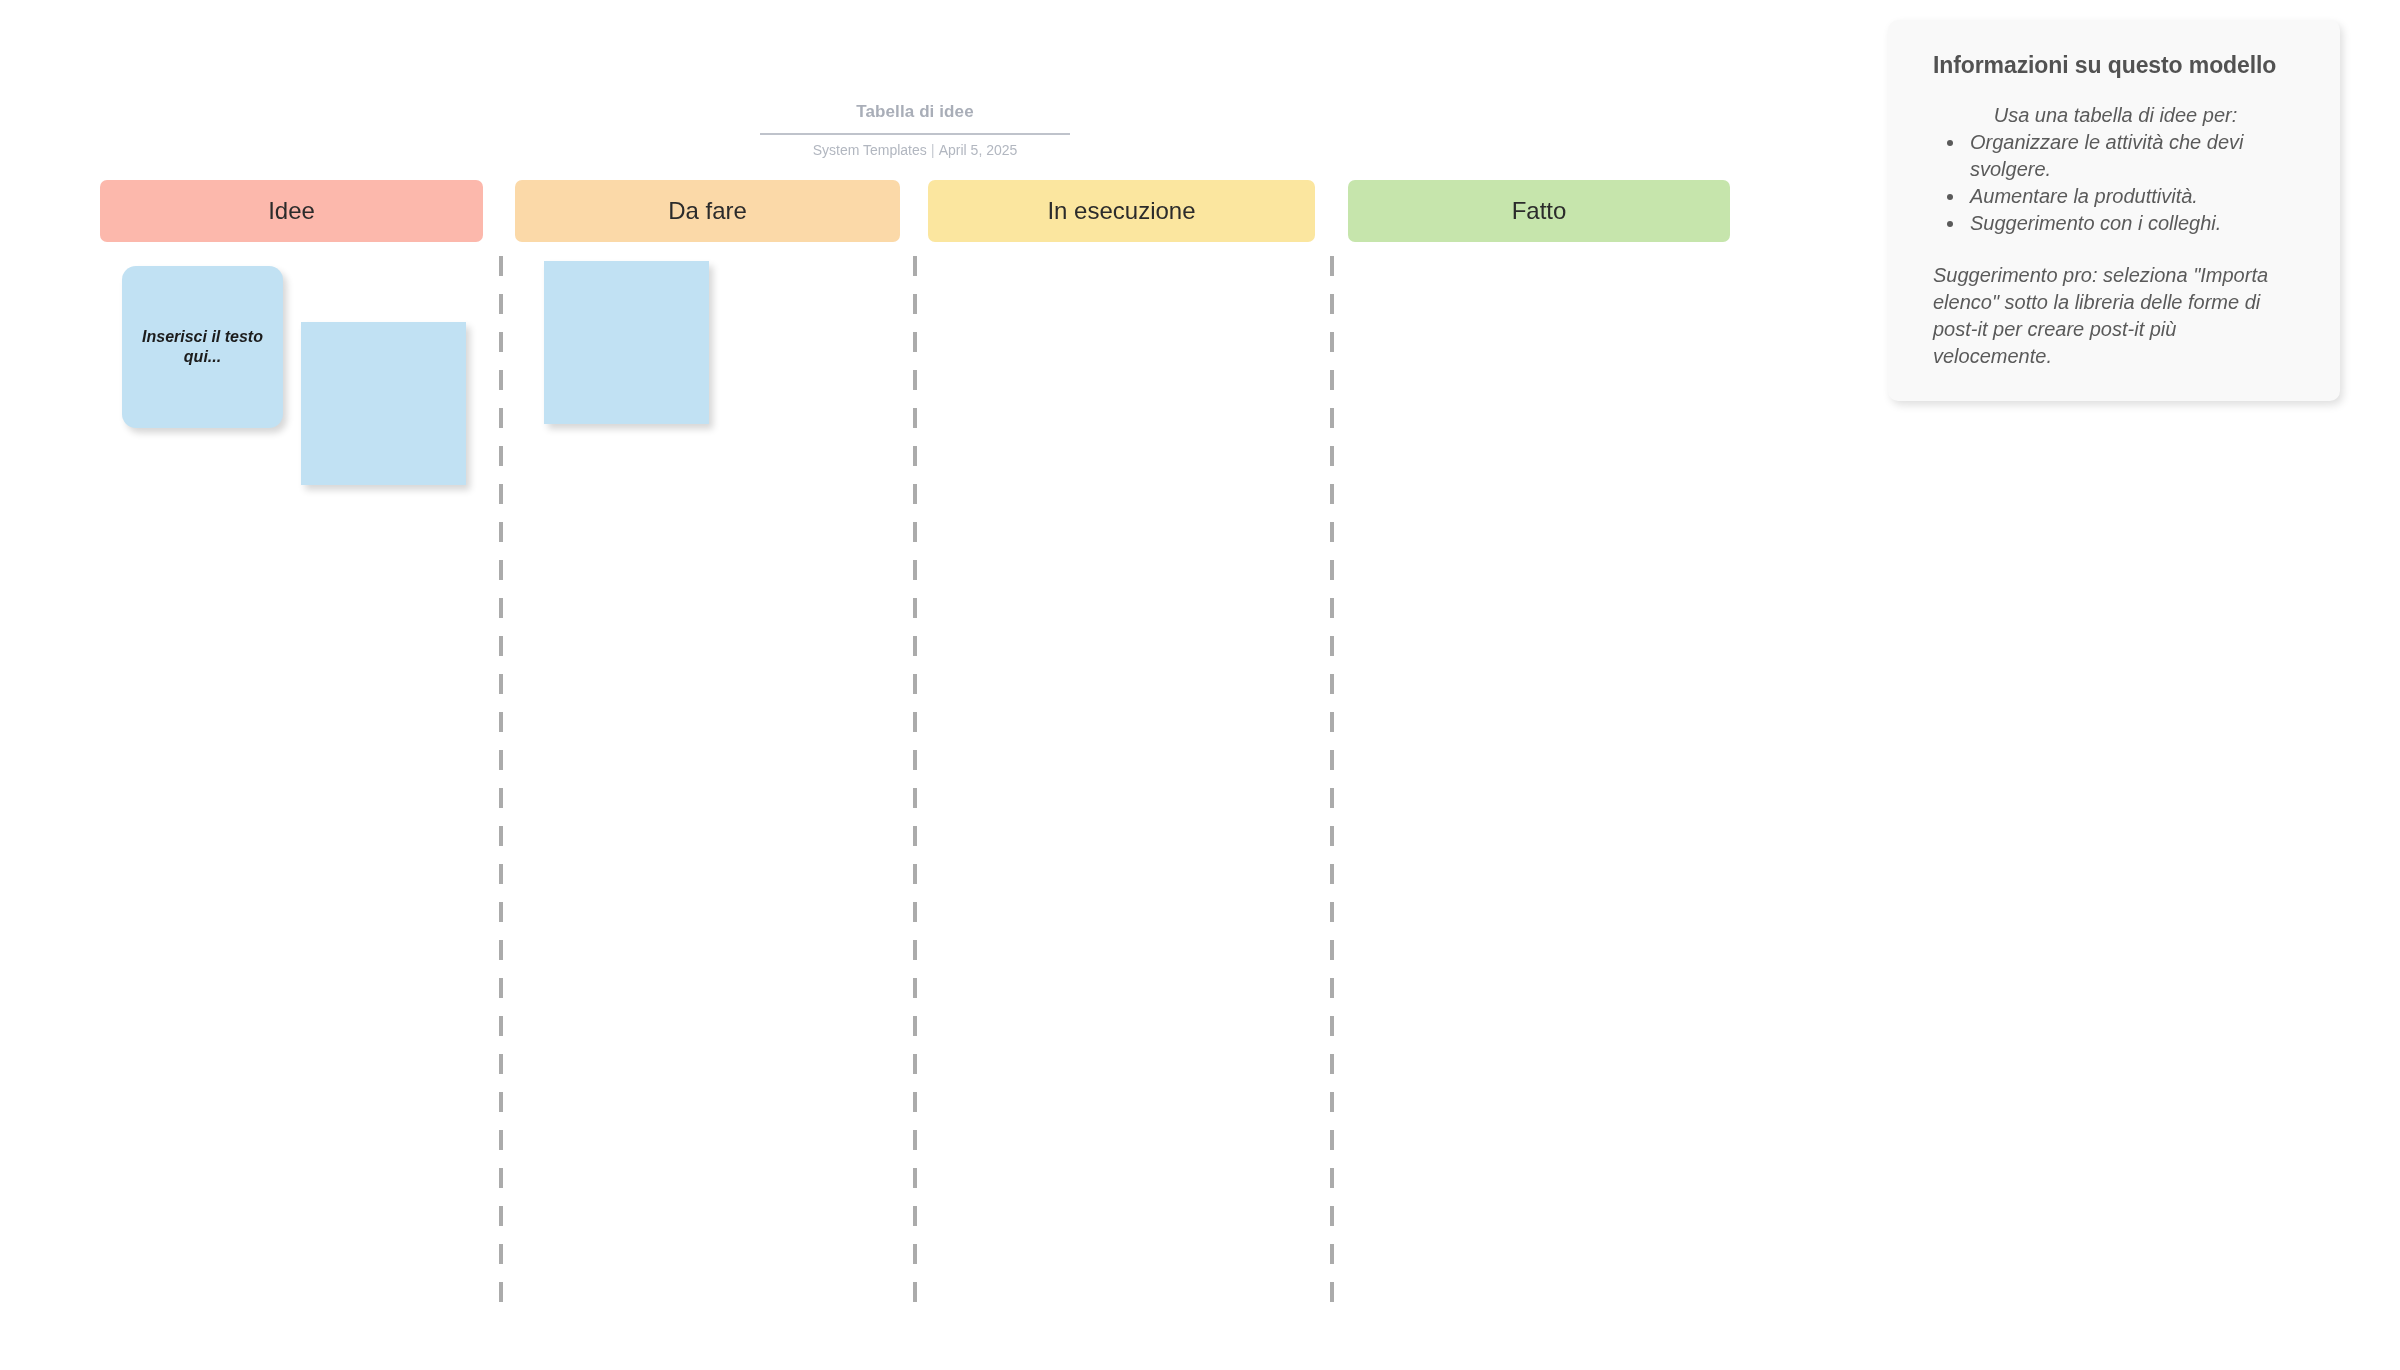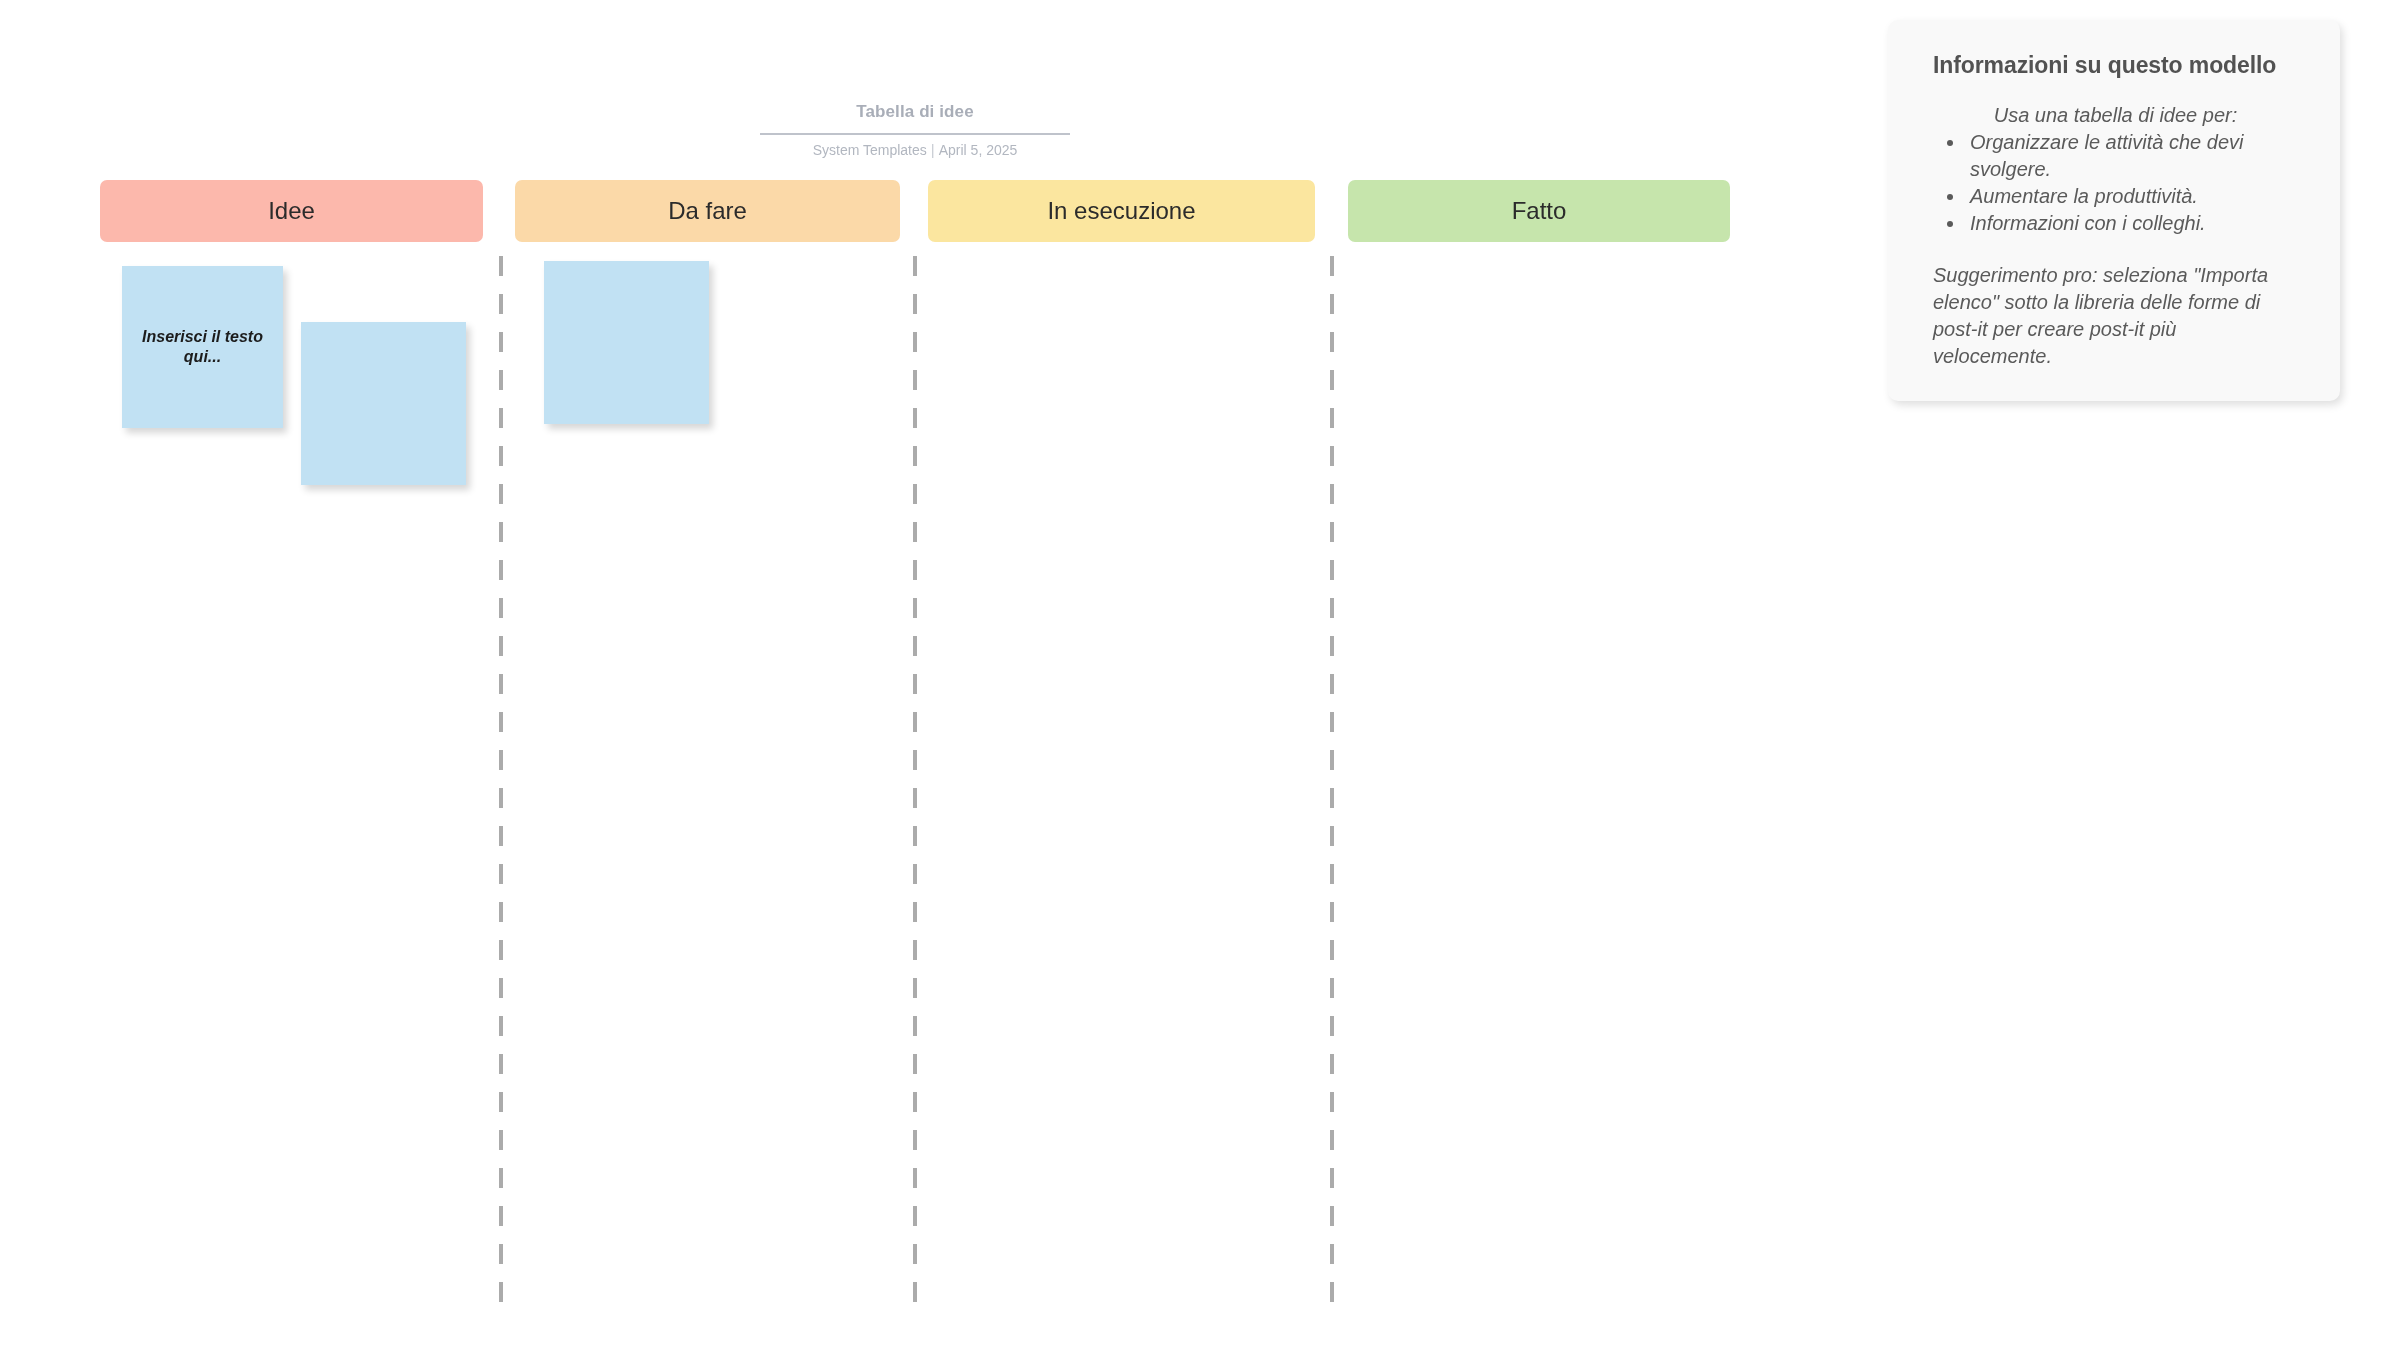--- a/index.html
+++ b/index.html
@@ -171,34 +171,34 @@
       <span>In esecuzione</span>
     </div>
   <div class="col-header" style="left: 1348px; top: 180px; width: 382px; background: rgb(198, 229, 172);">
       <span>Fatto</span>
     </div>
 
   <div class="divider" style="left: 499px;"></div>
   <div class="divider" style="left: 913px;"></div>
   <div class="divider" style="left: 1330px;"></div>
 
-  <div class="sticky" style="left: 122px; top: 266px; width: 161px; height: 162px; background: rgb(193, 225, 243);">
+  <div class="sticky" style="left: 122px; top: 266px; width: 161px; height: 162px; background: rgb(193, 225, 243); border-radius: 14px;">
     <span class="sticky-text">Inserisci il testo qui...</span>
   </div>
   <div class="sticky" style="left: 301px; top: 322px; width: 165px; height: 163px; background: rgb(193, 225, 243);">
     <span class="sticky-text"></span>
   </div>
   <div class="sticky" style="left: 544px; top: 261px; width: 165px; height: 163px; background: rgb(193, 225, 243);">
     <span class="sticky-text"></span>
   </div>
 
   <div class="info-panel">
     <div class="info-title">Informazioni su questo modello</div>
     <div class="info-intro">Usa una tabella di idee per:</div>
     <ul class="info-list">
       <li>Organizzare le attività che devi svolgere.</li>
       <li>Aumentare la produttività.</li>
-      <li>Informazioni con i colleghi.</li>
+      <li>Suggerimento con i colleghi.</li>
     </ul>
     <div class="info-tip">Suggerimento pro: seleziona "Importa elenco" sotto la libreria delle forme di post-it per creare post-it più velocemente.</div>
   </div>
 
 </div>
 
 </body></html>

